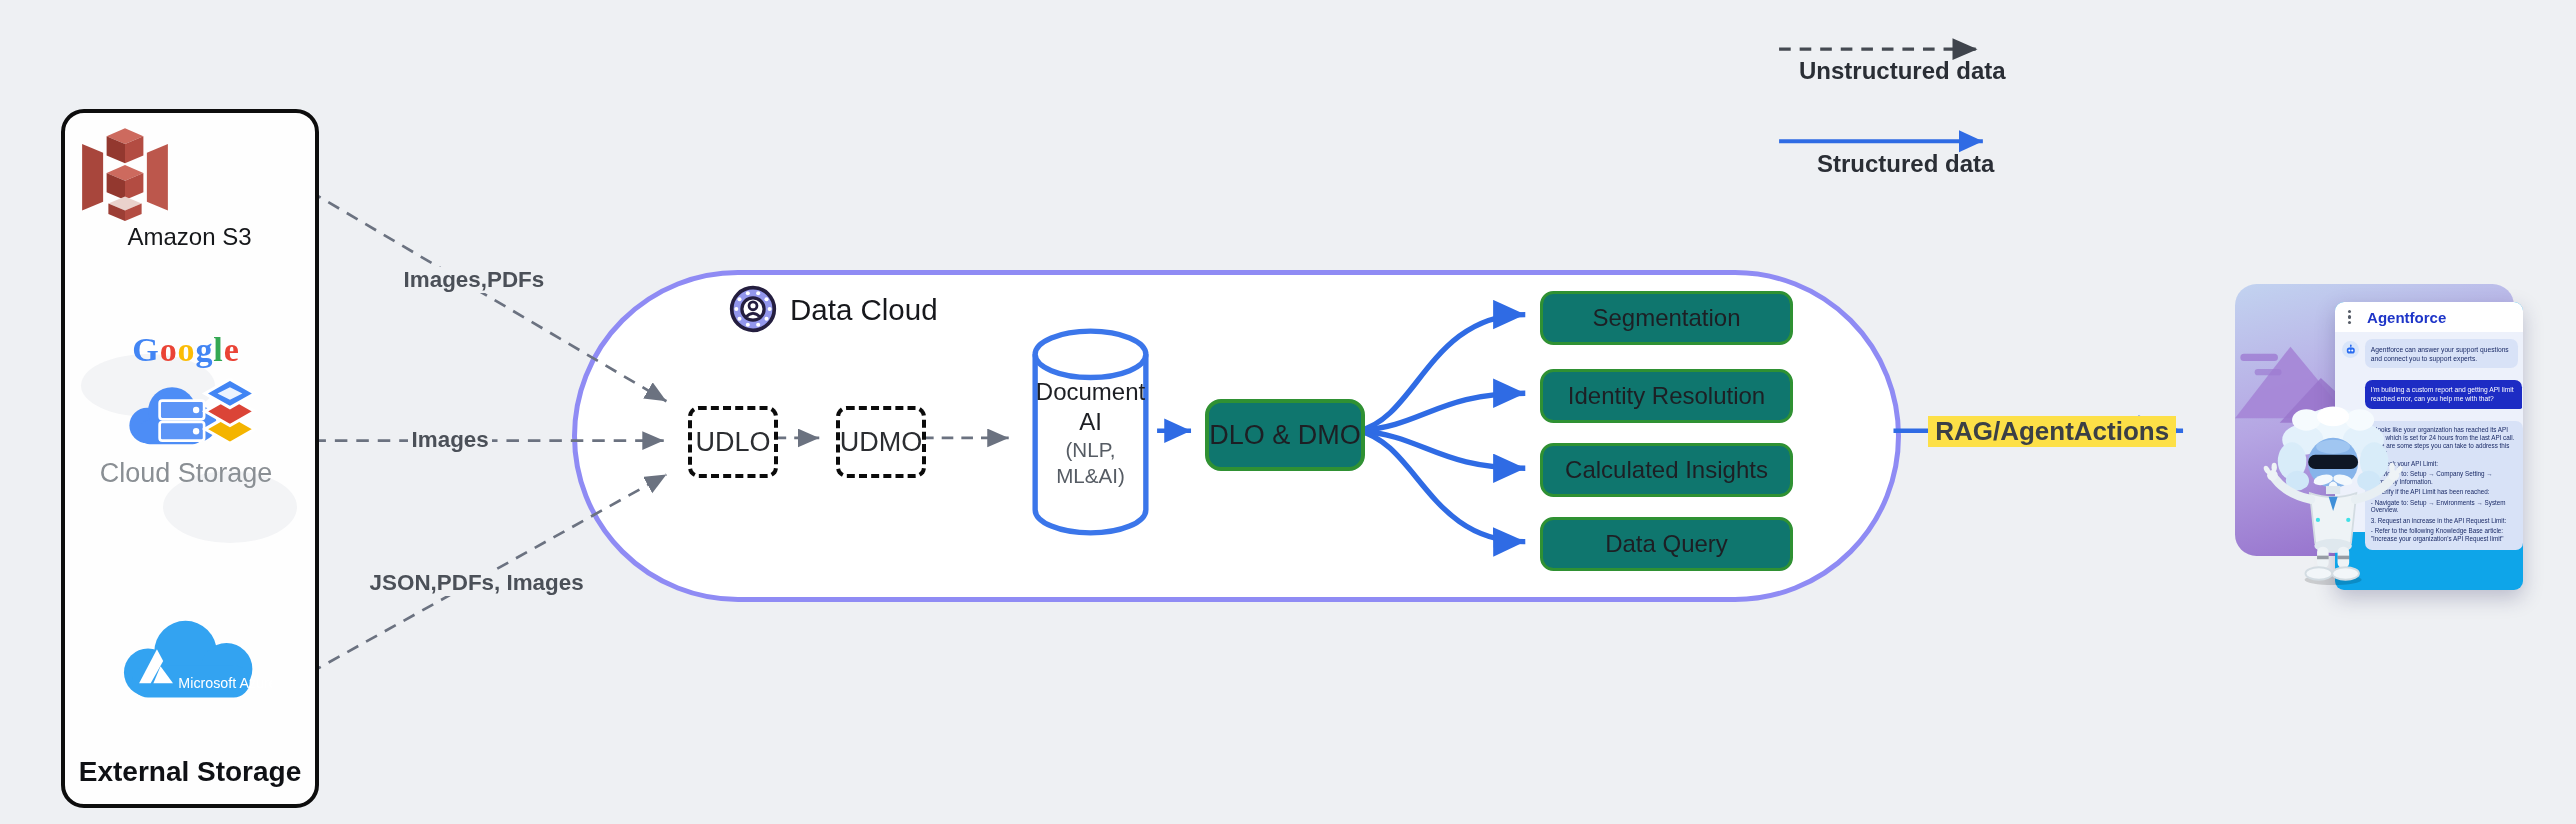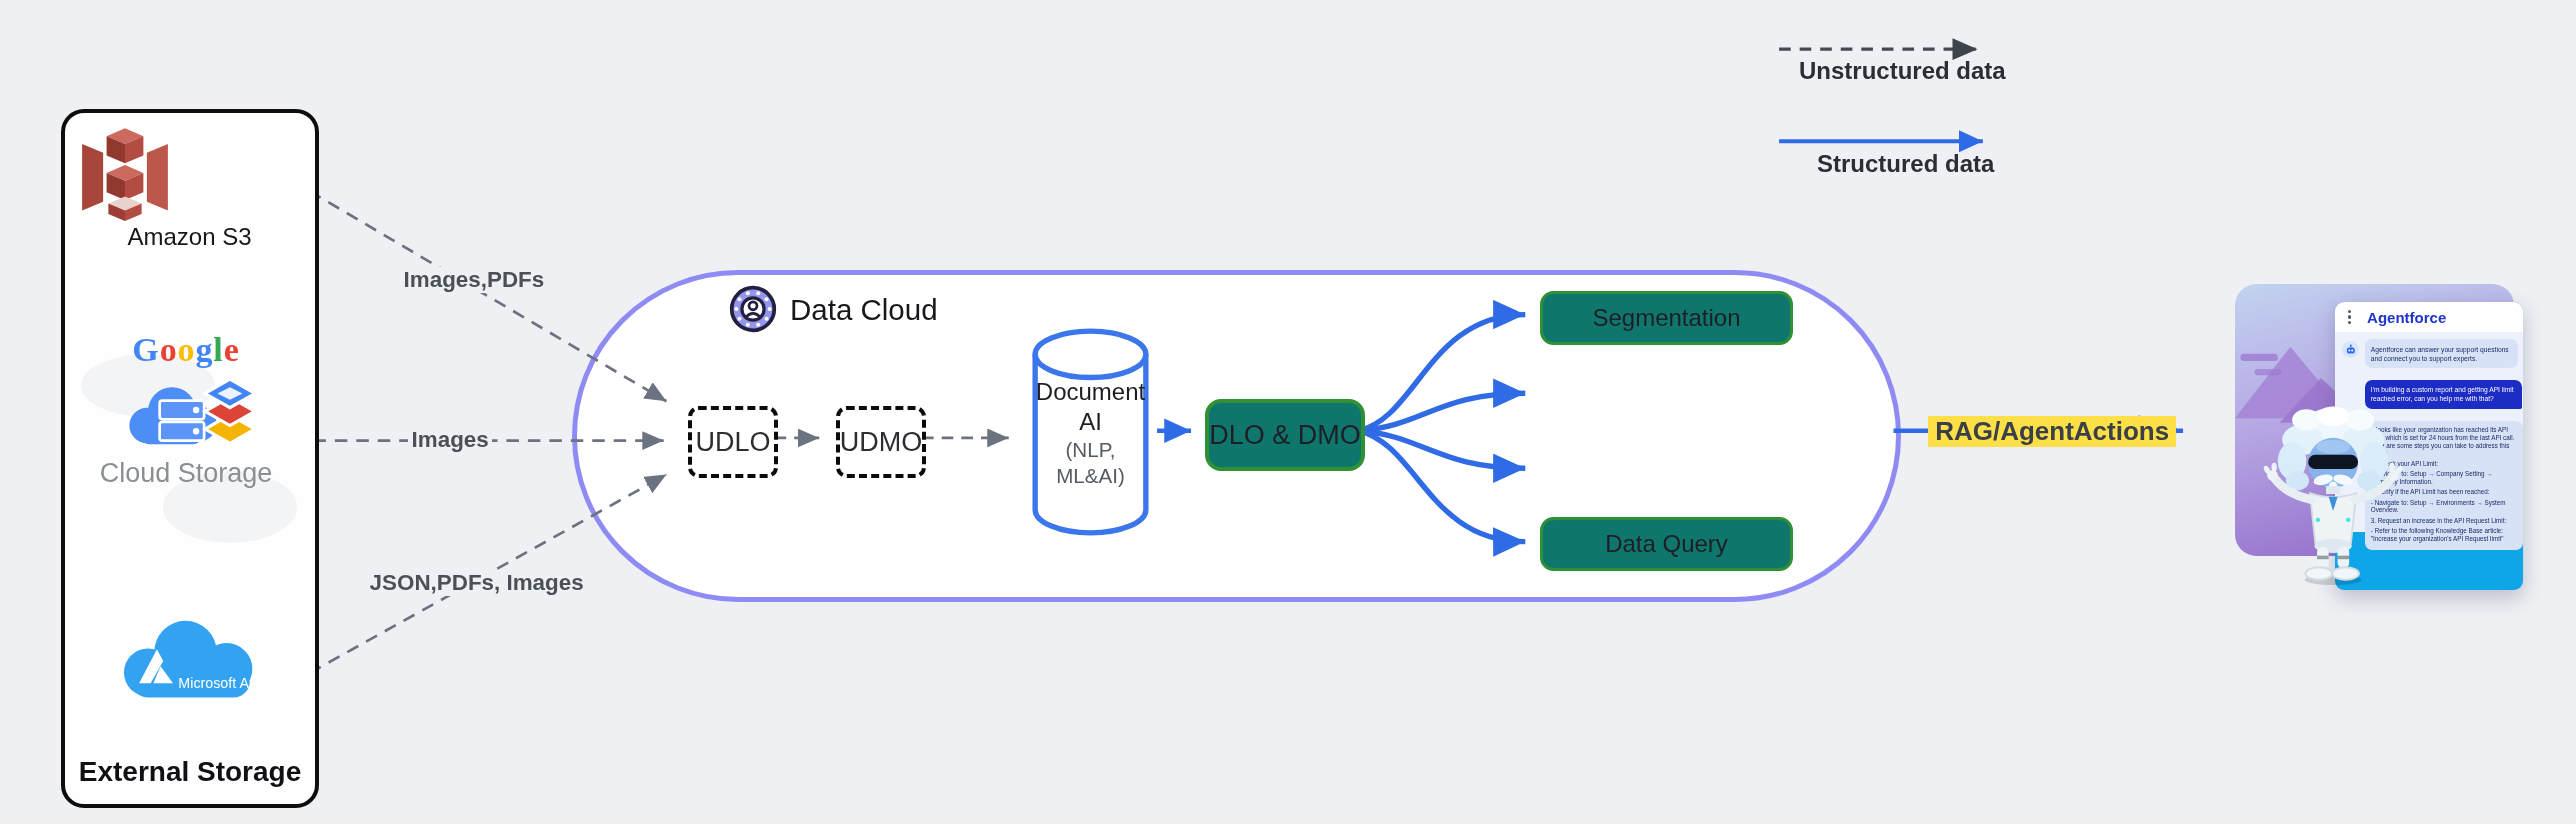--- a/index.html
+++ b/index.html
@@ -228,20 +228,26 @@
     <div class="cyl-text">
       <div class="big">Document</div>
       <div class="big">AI</div>
       <div class="sub">(NLP,</div>
       <div class="sub">ML&amp;AI)</div>
     </div>
   </div>
   <div class="abs green-box out-0">
       <span>Segmentation</span>
     </div>
+  <div class="abs green-box out-1">
+      <span>Identity Resolution</span>
+    </div>
+  <div class="abs green-box out-2">
+      <span>Calculated Insights</span>
+    </div>
   <div class="abs green-box out-3">
       <span>Data Query</span>
     </div>
 
   <div class="abs rag-label">RAG/AgentActions</div>
   <div class="abs legend-label lg-un">Unstructured data</div>
   <div class="abs legend-label lg-st">Structured data</div>
 
   <div class="abs illus">
     <svg width="279" height="272" viewBox="0 0 312 304">

